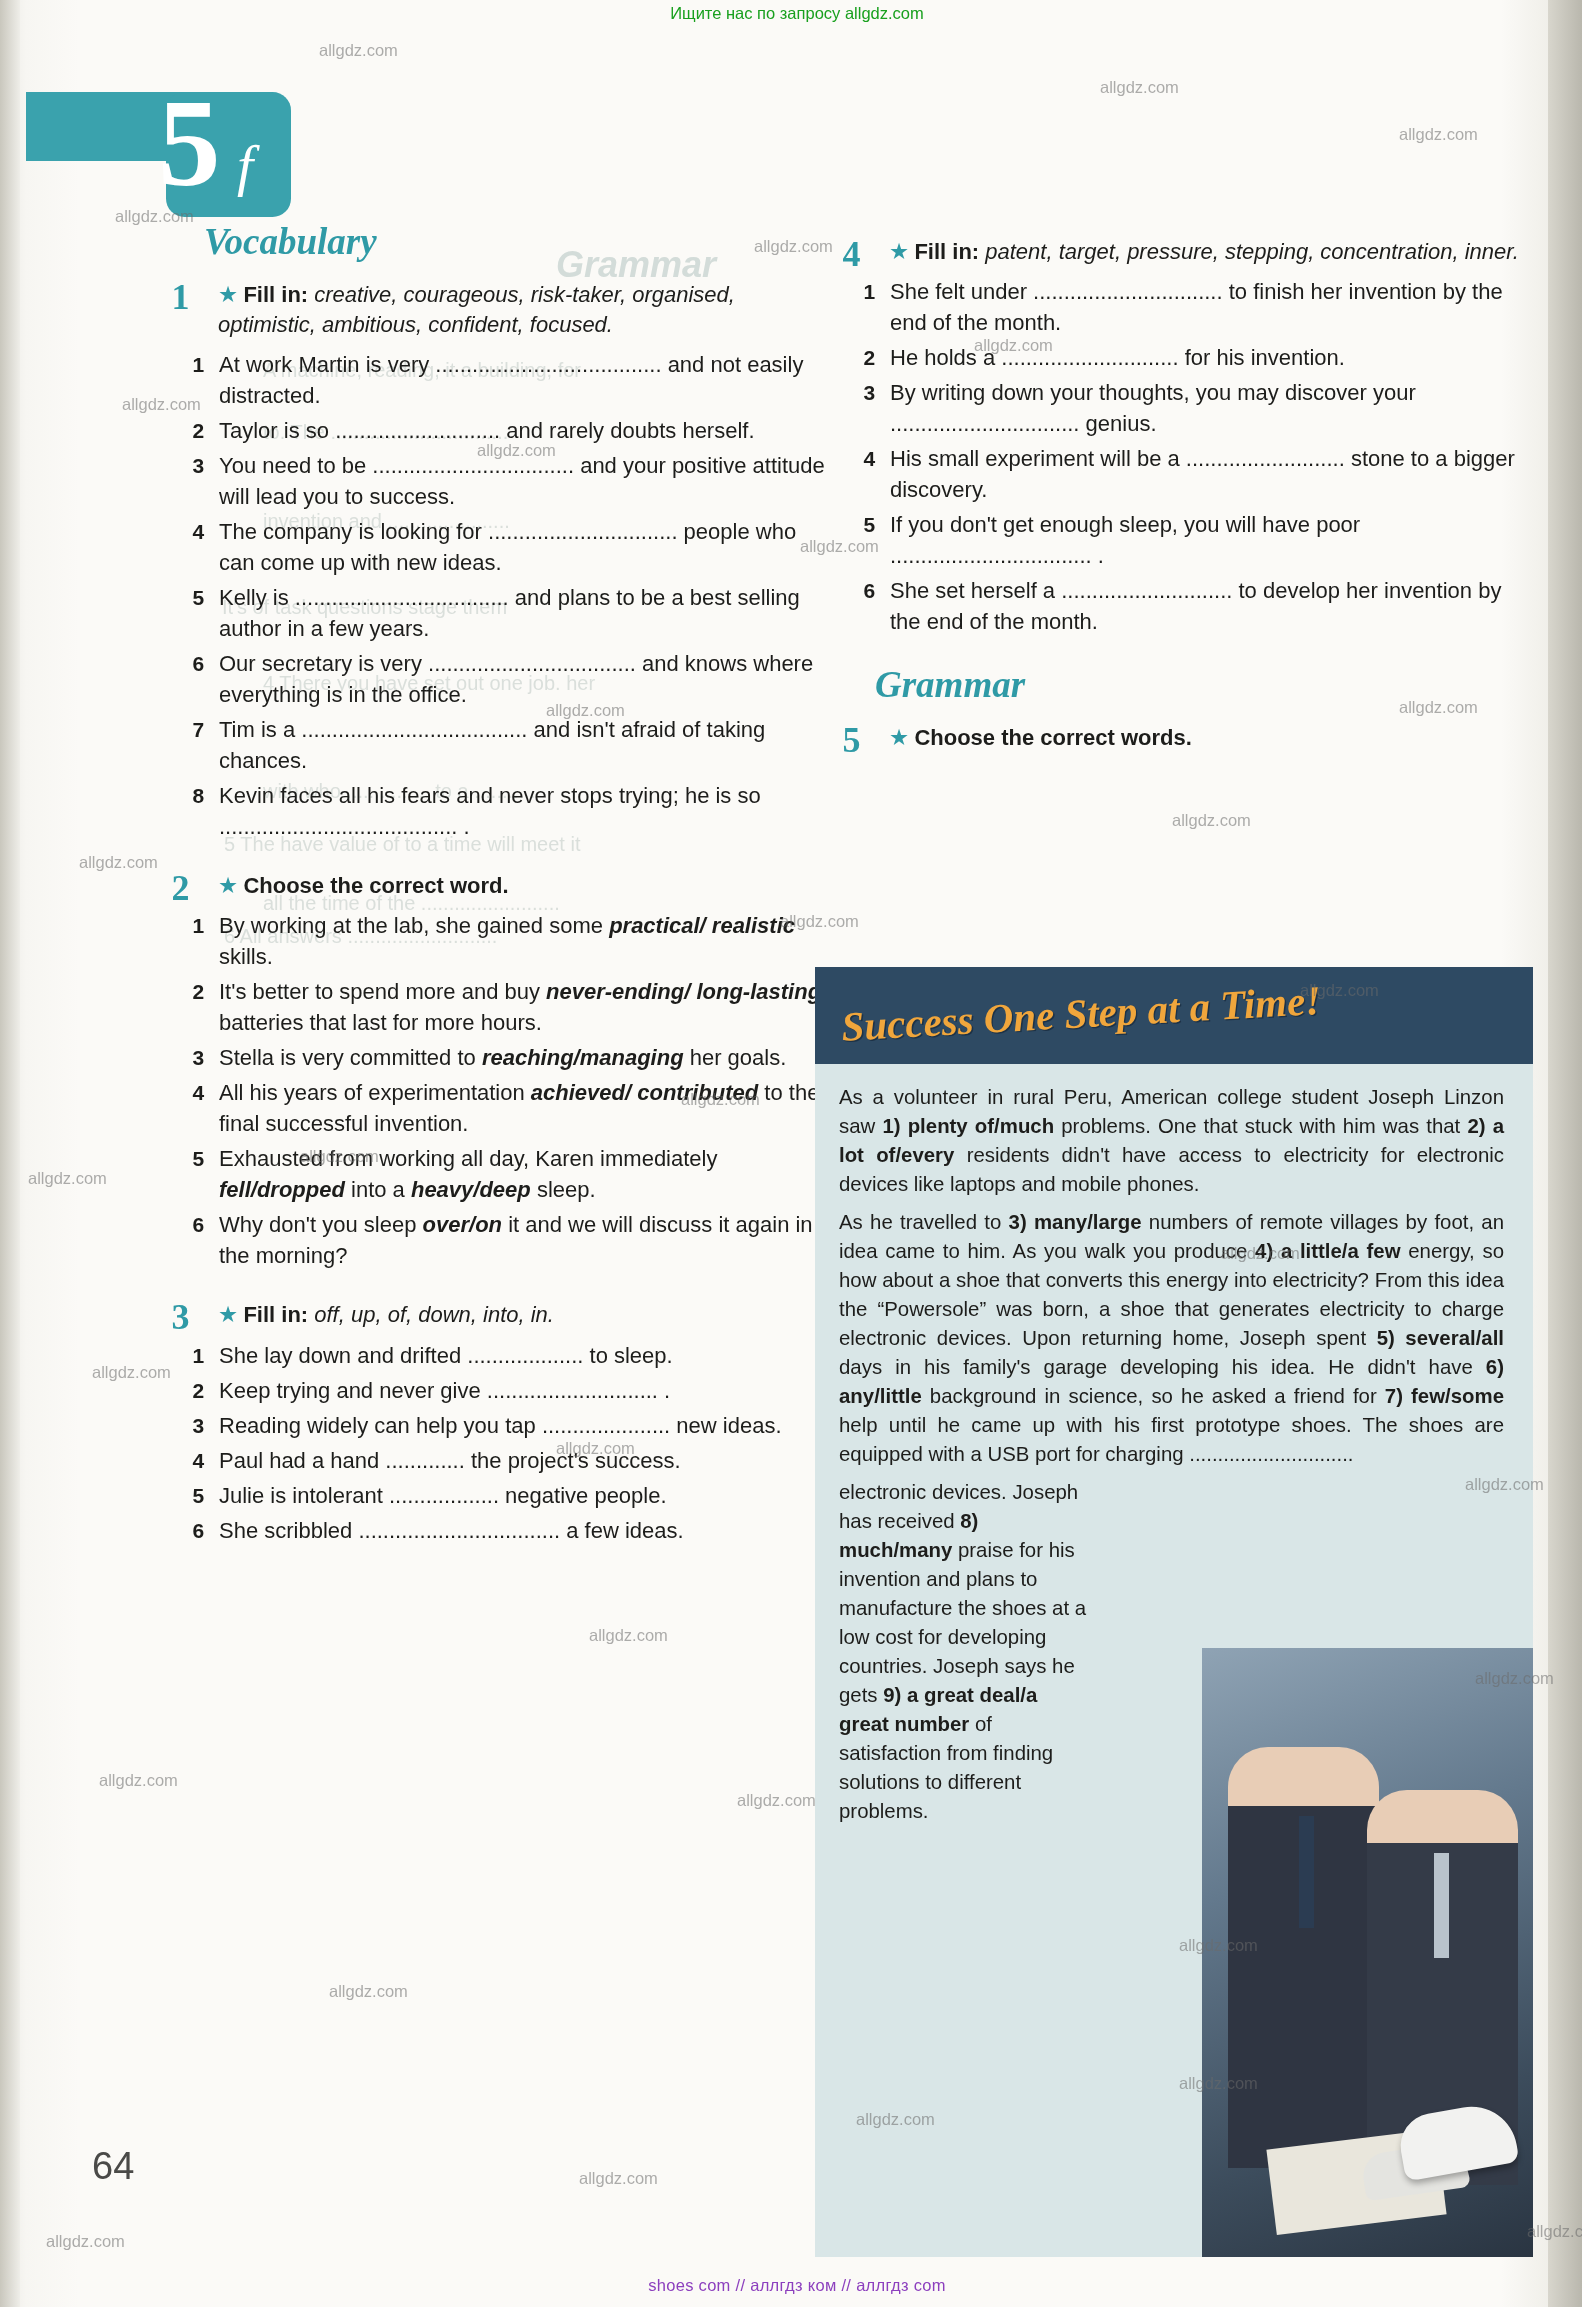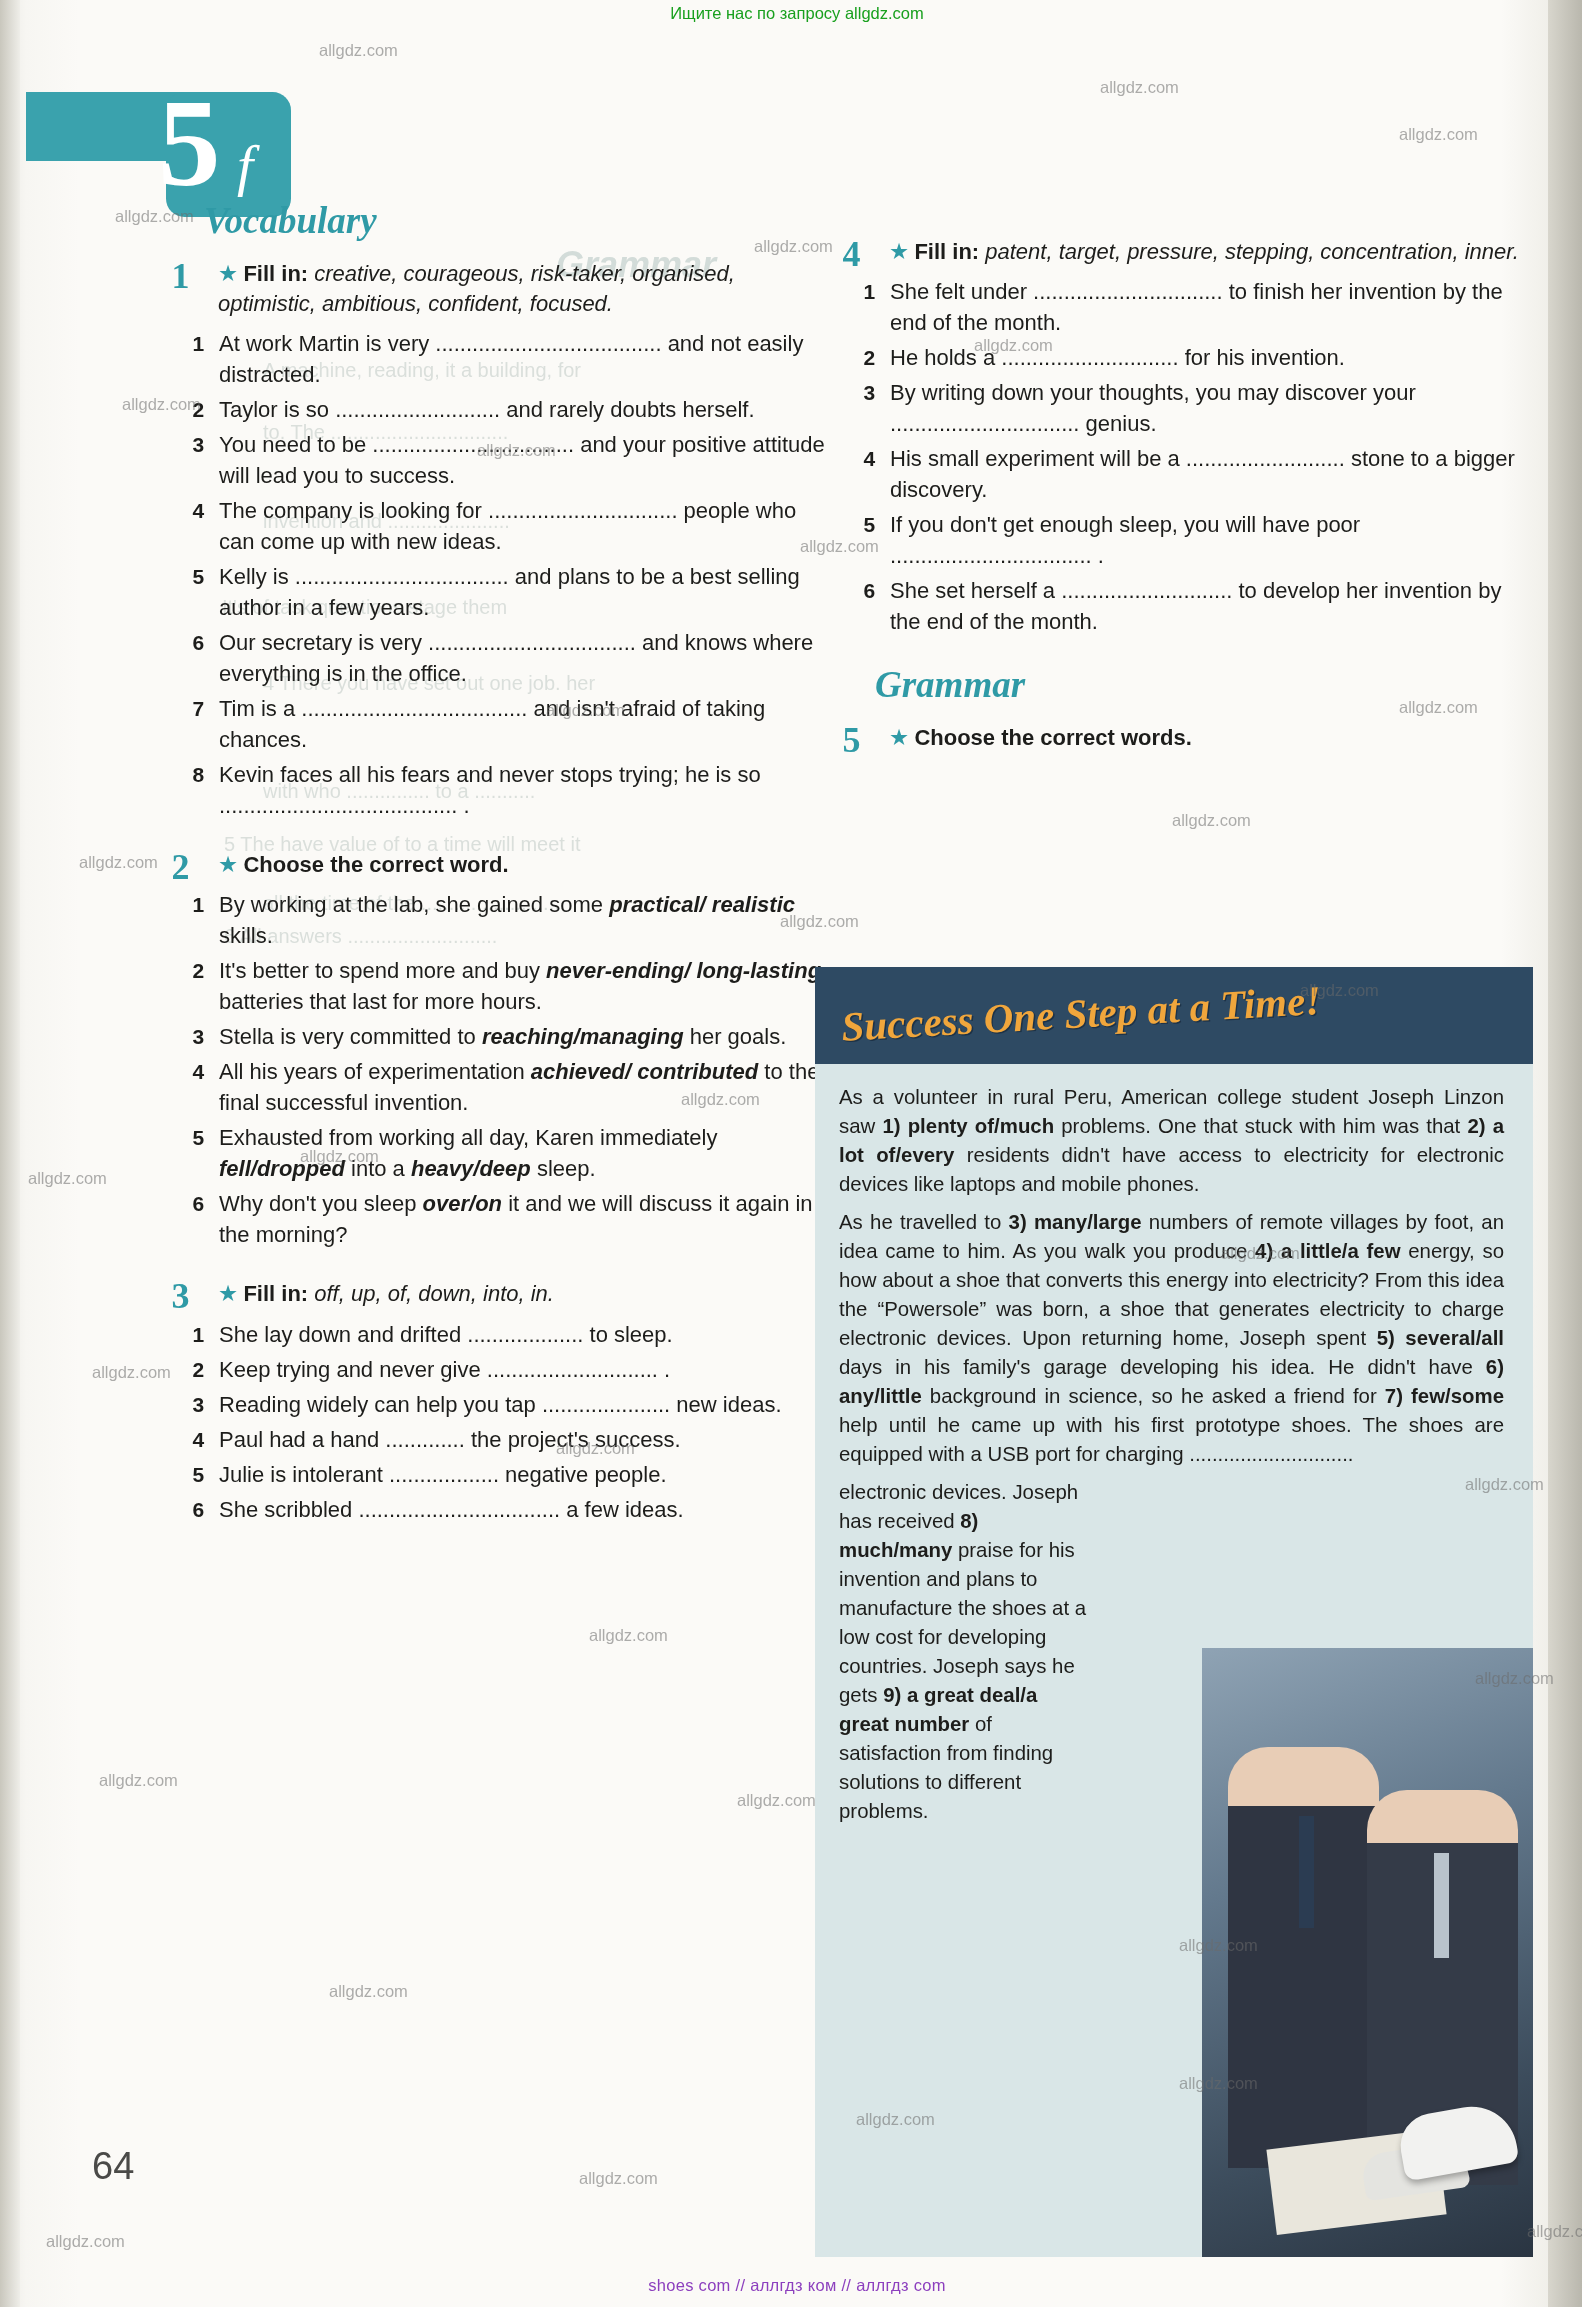--- a/index.html
+++ b/index.html
@@ -101,21 +101,21 @@
     position: absolute;
     color: #6b6b6b;
     font-size: 16.5px;
     opacity: 0.55;
     white-space: nowrap;
     pointer-events: none;
   }
   
   .col-left {
     position: absolute;
-    left: 178px; top: 199px;
+    left: 178px; top: 220px;
     width: 658px;
   }
   .col-right {
     position: absolute;
     left: 849px; top: 237px;
     width: 685px;
   }
   h2.section {
     font-family: "Liberation Serif", serif;
     font-style: italic;

